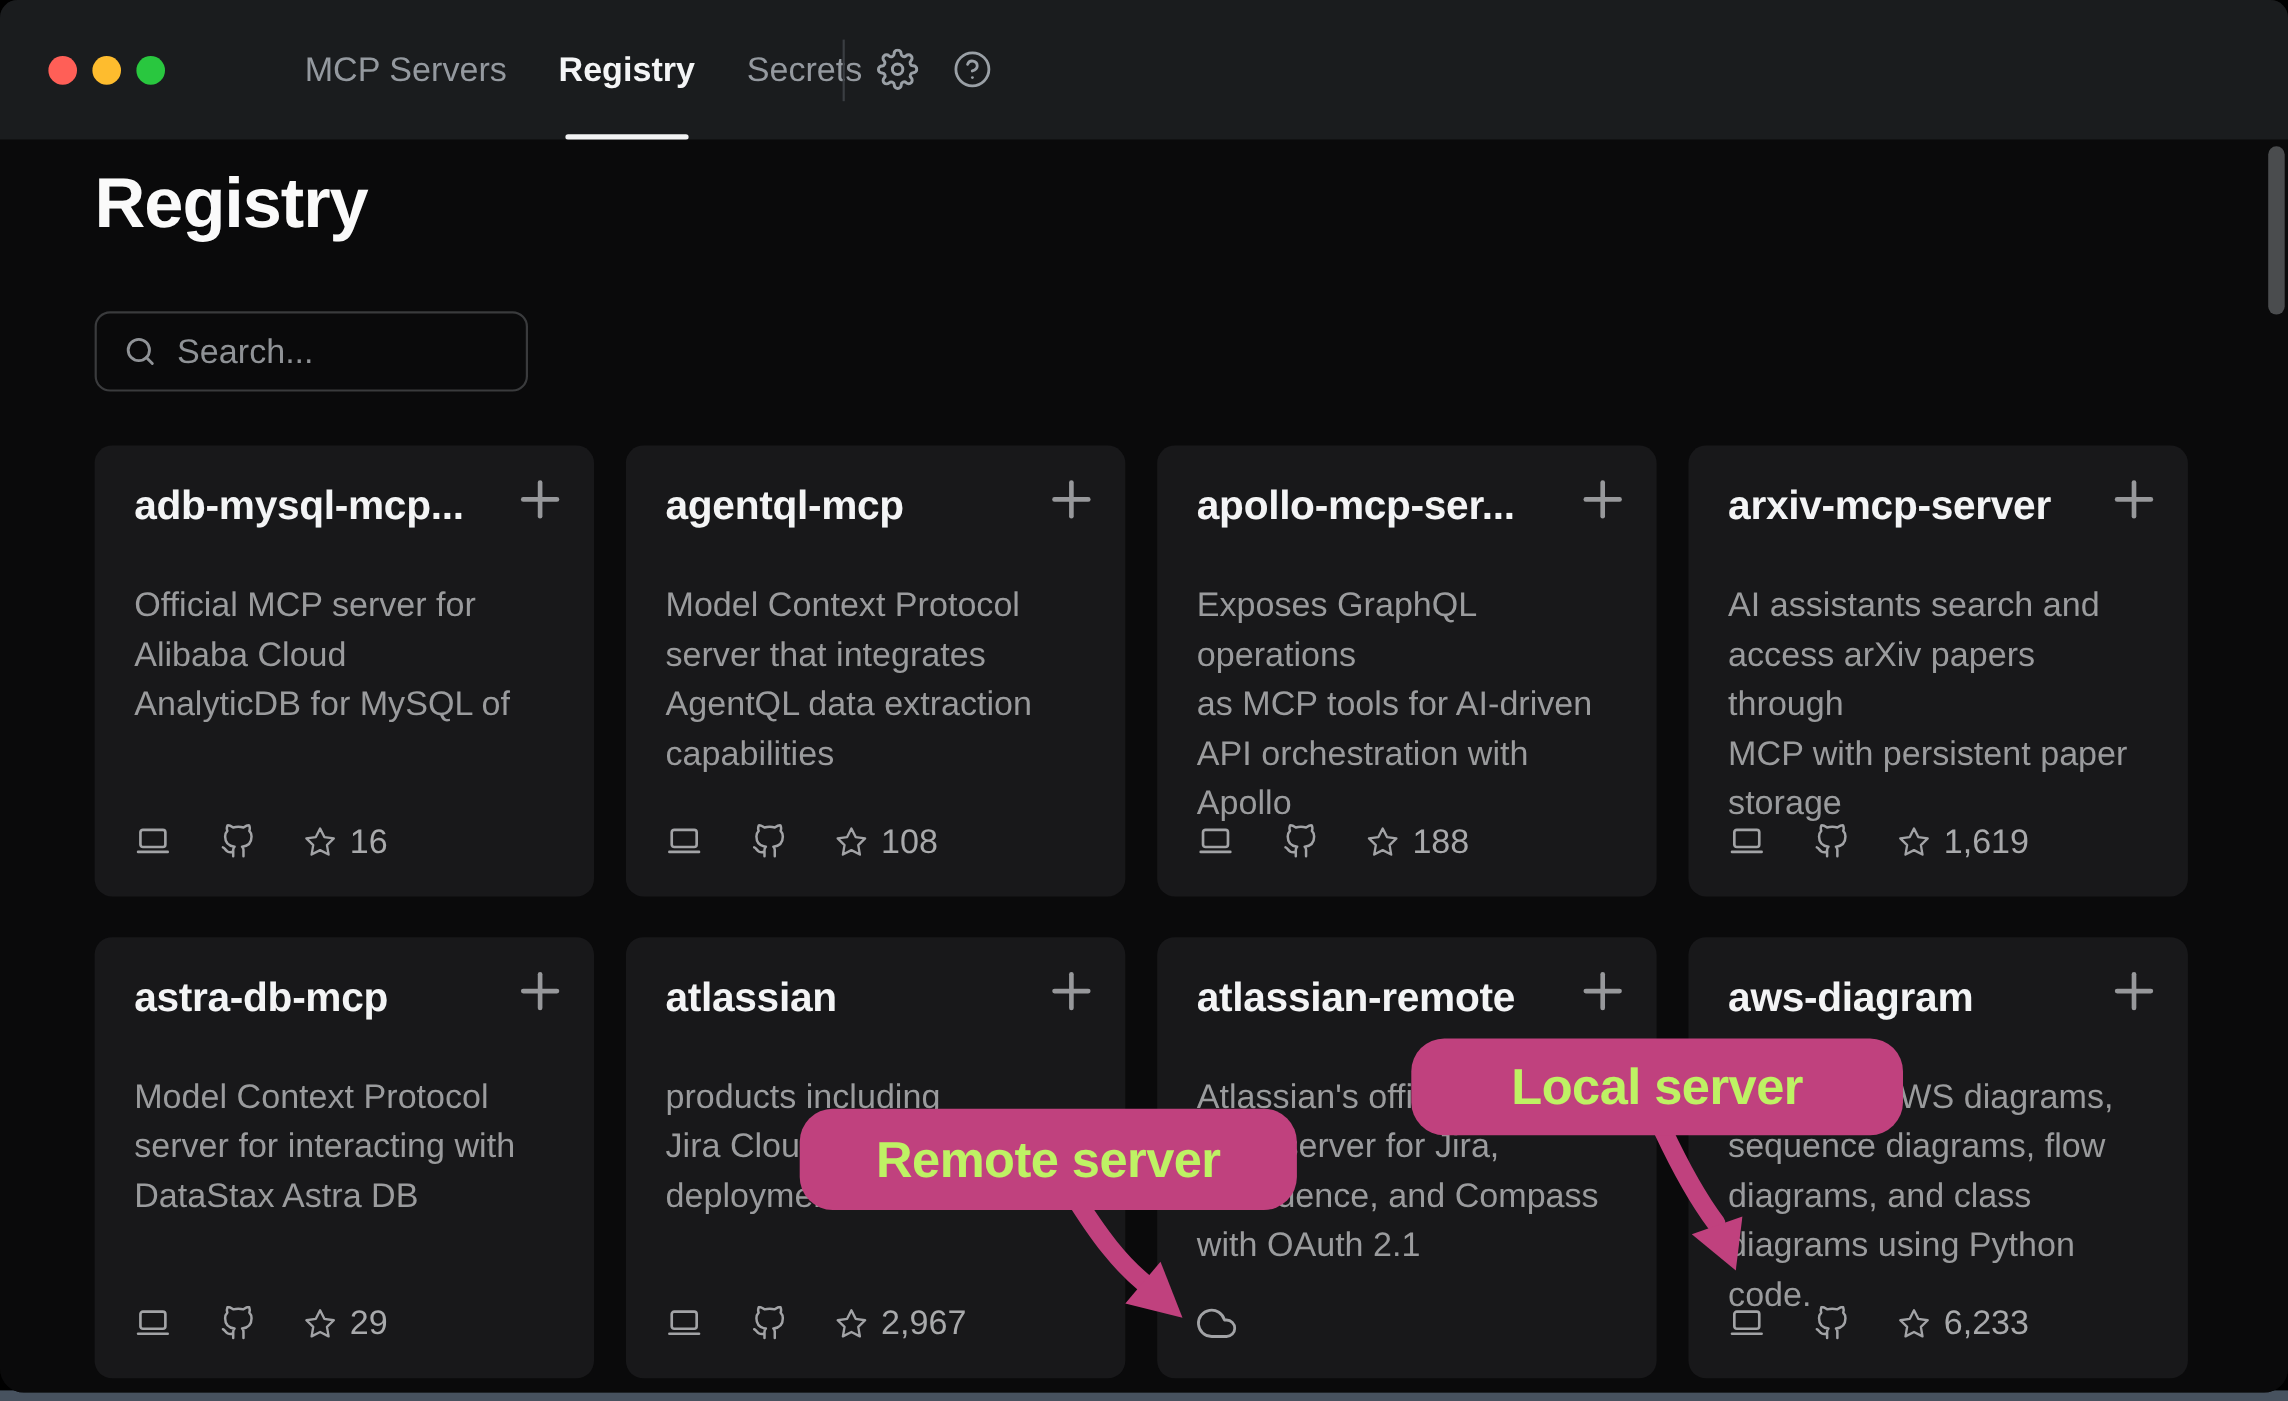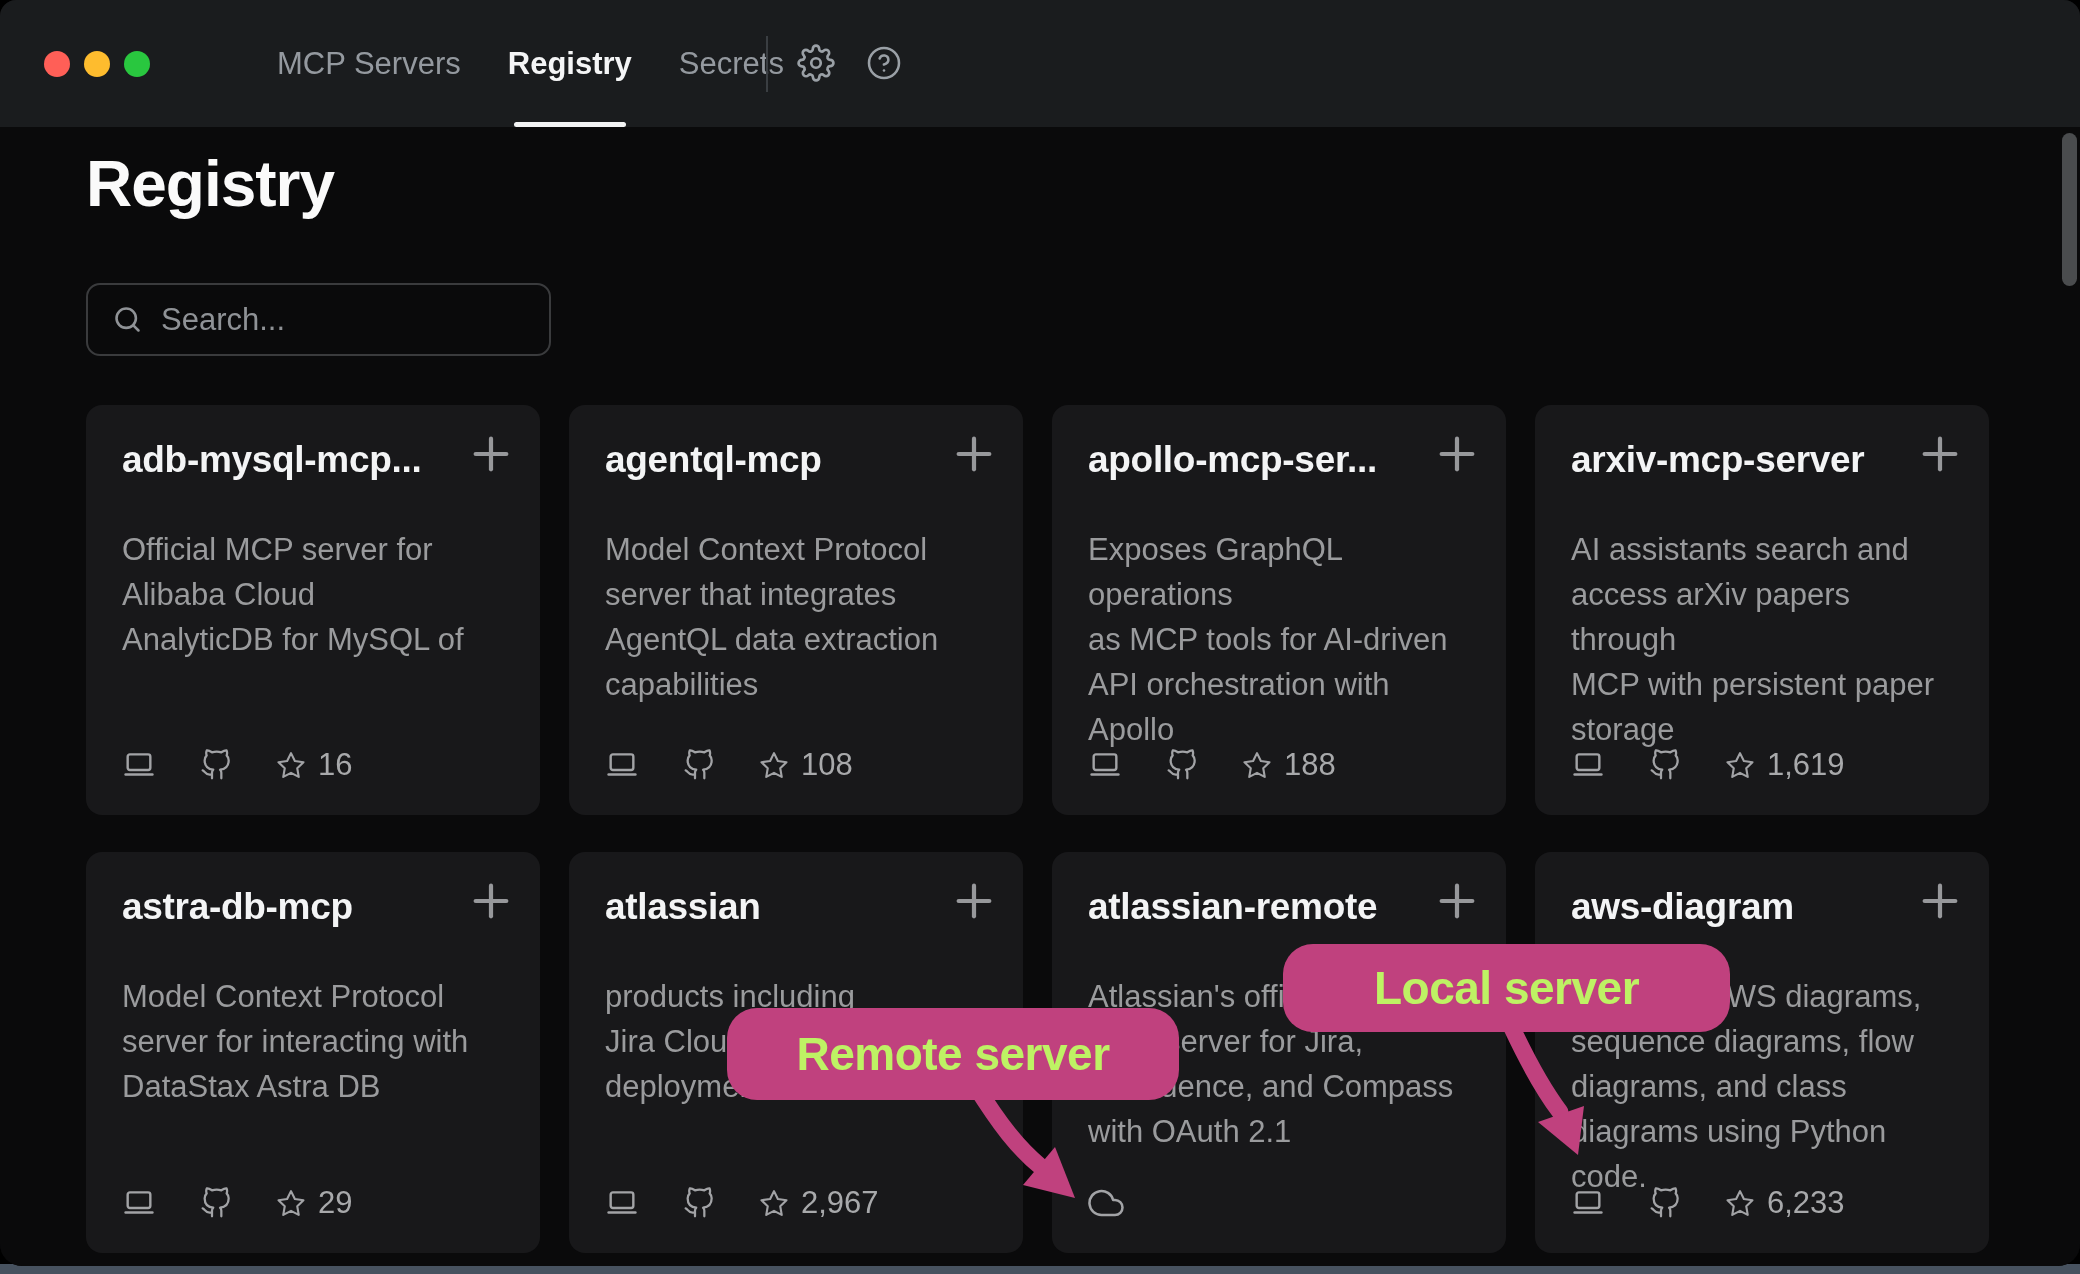--- a/index.html
+++ b/index.html
@@ -23,21 +23,21 @@
   .tab.active .underline{position:absolute;left:50%;transform:translateX(-50%);bottom:0;
     width:112px;height:5px;border-radius:3px;background:#f2f3f4;}
   .tb-divider{position:absolute;left:766px;top:36px;height:56px;width:2px;background:#3a3e42;}
   .tb-icon{position:absolute;top:44px;width:38px;height:38px;color:#9aa0a6;}
   .tb-icon svg{width:100%;height:100%;stroke:currentColor;fill:none;stroke-width:1.7;
     stroke-linecap:round;stroke-linejoin:round;}
   
   .content{position:absolute;left:0;top:127px;right:0;bottom:0;background:var(--page);}
   .page-title{position:absolute;left:86px;top:20px;font-size:64px;font-weight:700;
     color:#fafafa;letter-spacing:-1px;}
-  .search{position:absolute;left:86px;top:156px;width:465px;height:73px;border:2px solid #3a3b3d;
+  .search{position:absolute;left:86px;top:156px;width:394px;height:73px;border:2px solid #3a3b3d;
     border-radius:14px;display:flex;align-items:center;padding:0 24px;background:transparent;}
   .search svg{width:31px;height:31px;stroke:#8f9296;fill:none;stroke-width:2;
     stroke-linecap:round;flex:none;}
   .search input{flex:1;margin-left:18px;background:transparent;border:none;outline:none;
     font-size:31px;color:#d6d7d9;font-family:inherit;}
   .search input::placeholder{color:#8f9296;}
   .grid{position:absolute;left:86px;top:278px;width:1903px;display:grid;
     grid-template-columns:repeat(4,454px);grid-template-rows:410px 401px;
     column-gap:29px;row-gap:37px;}
   .card{position:relative;background:var(--card);border-radius:16px;padding:34px 36px;}

